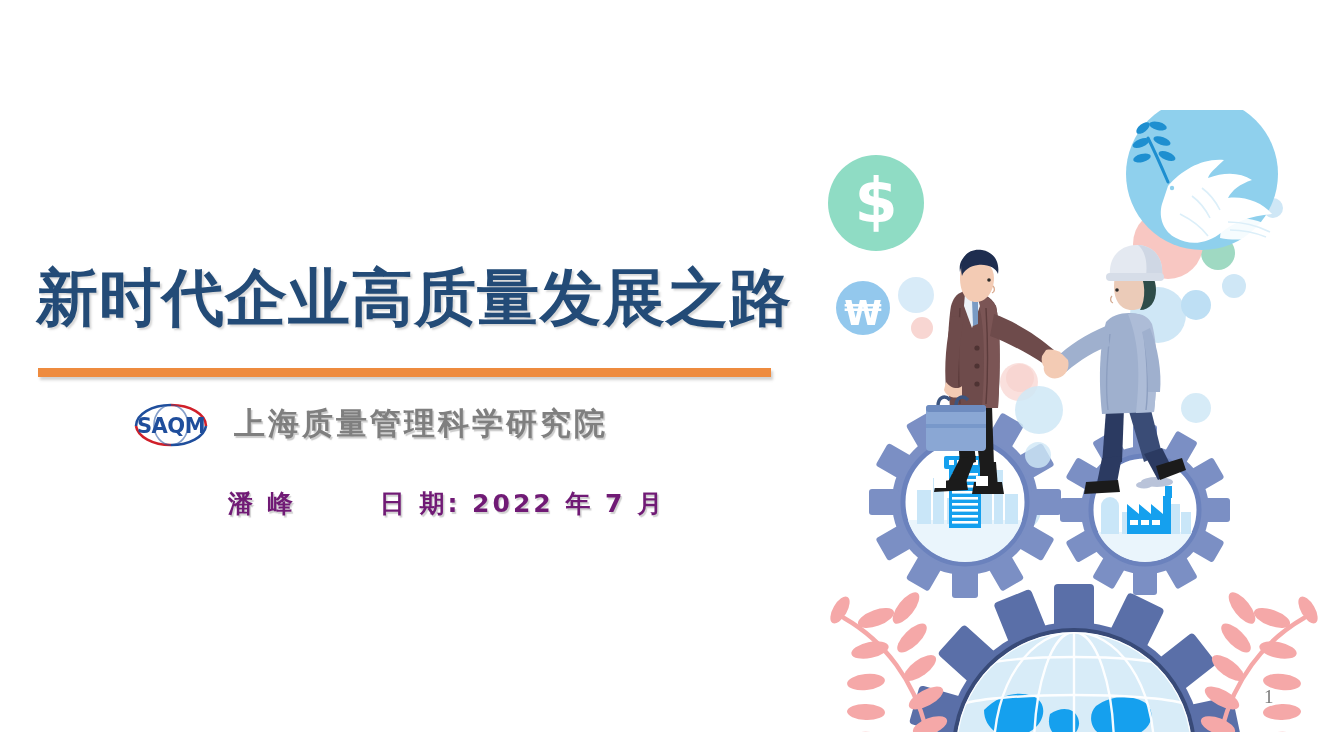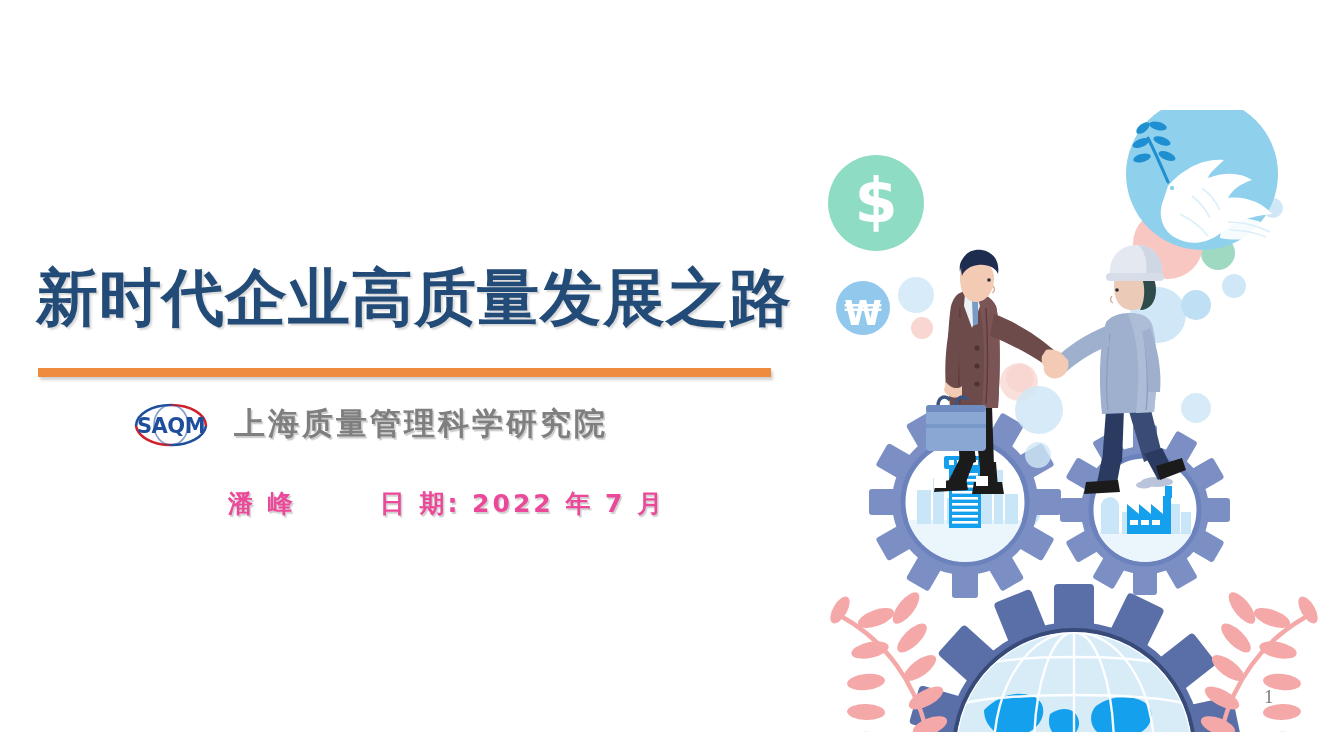--- a/index.html
+++ b/index.html
@@ -70,21 +70,21 @@
 
   .byline-row {
     position: absolute;
     left: 228px;
     top: 487px;
     display: flex;
     align-items: baseline;
     white-space: nowrap;
     font-size: 25px;
     font-weight: 700;
-    color: #ec4899;
+    color: #701a75;
     letter-spacing: 3px;
     text-shadow: 1.5px 1.5px 1px rgba(195,195,195,0.8);
     font-family: "DejaVu Sans", "Liberation Sans", sans-serif;
   }
   .byline-gap { display:inline-block; width: 84px; }
 
   
   .art {
     position: absolute;
     left: 810px;

